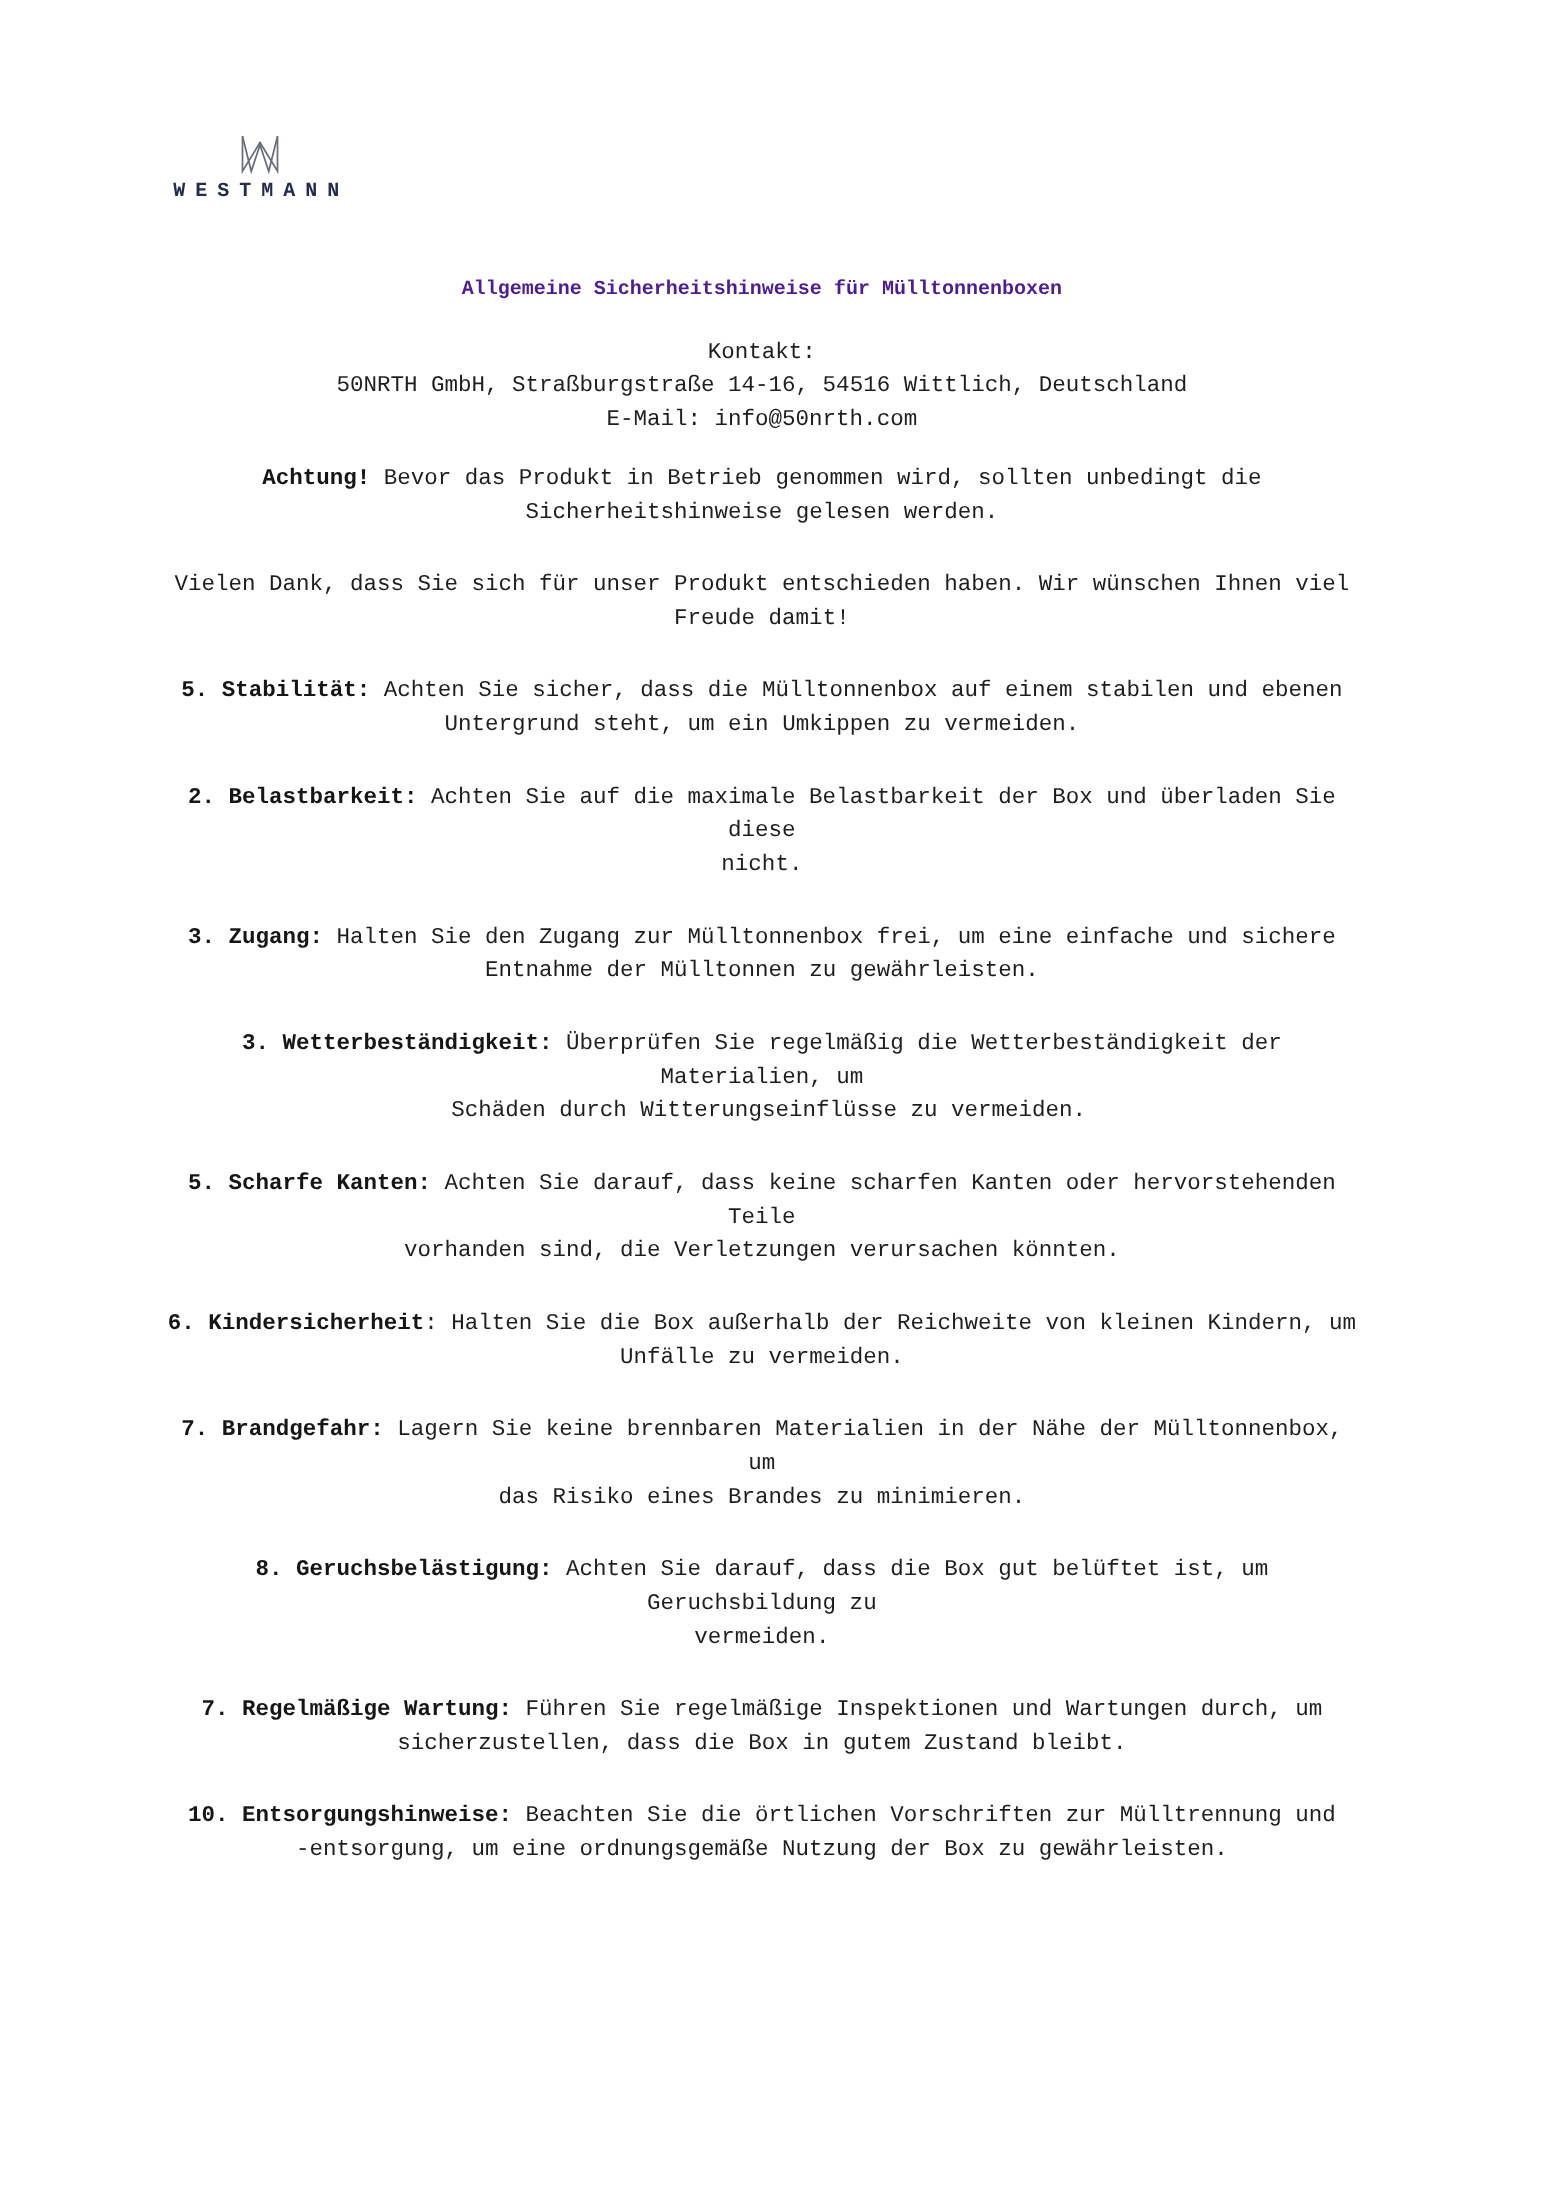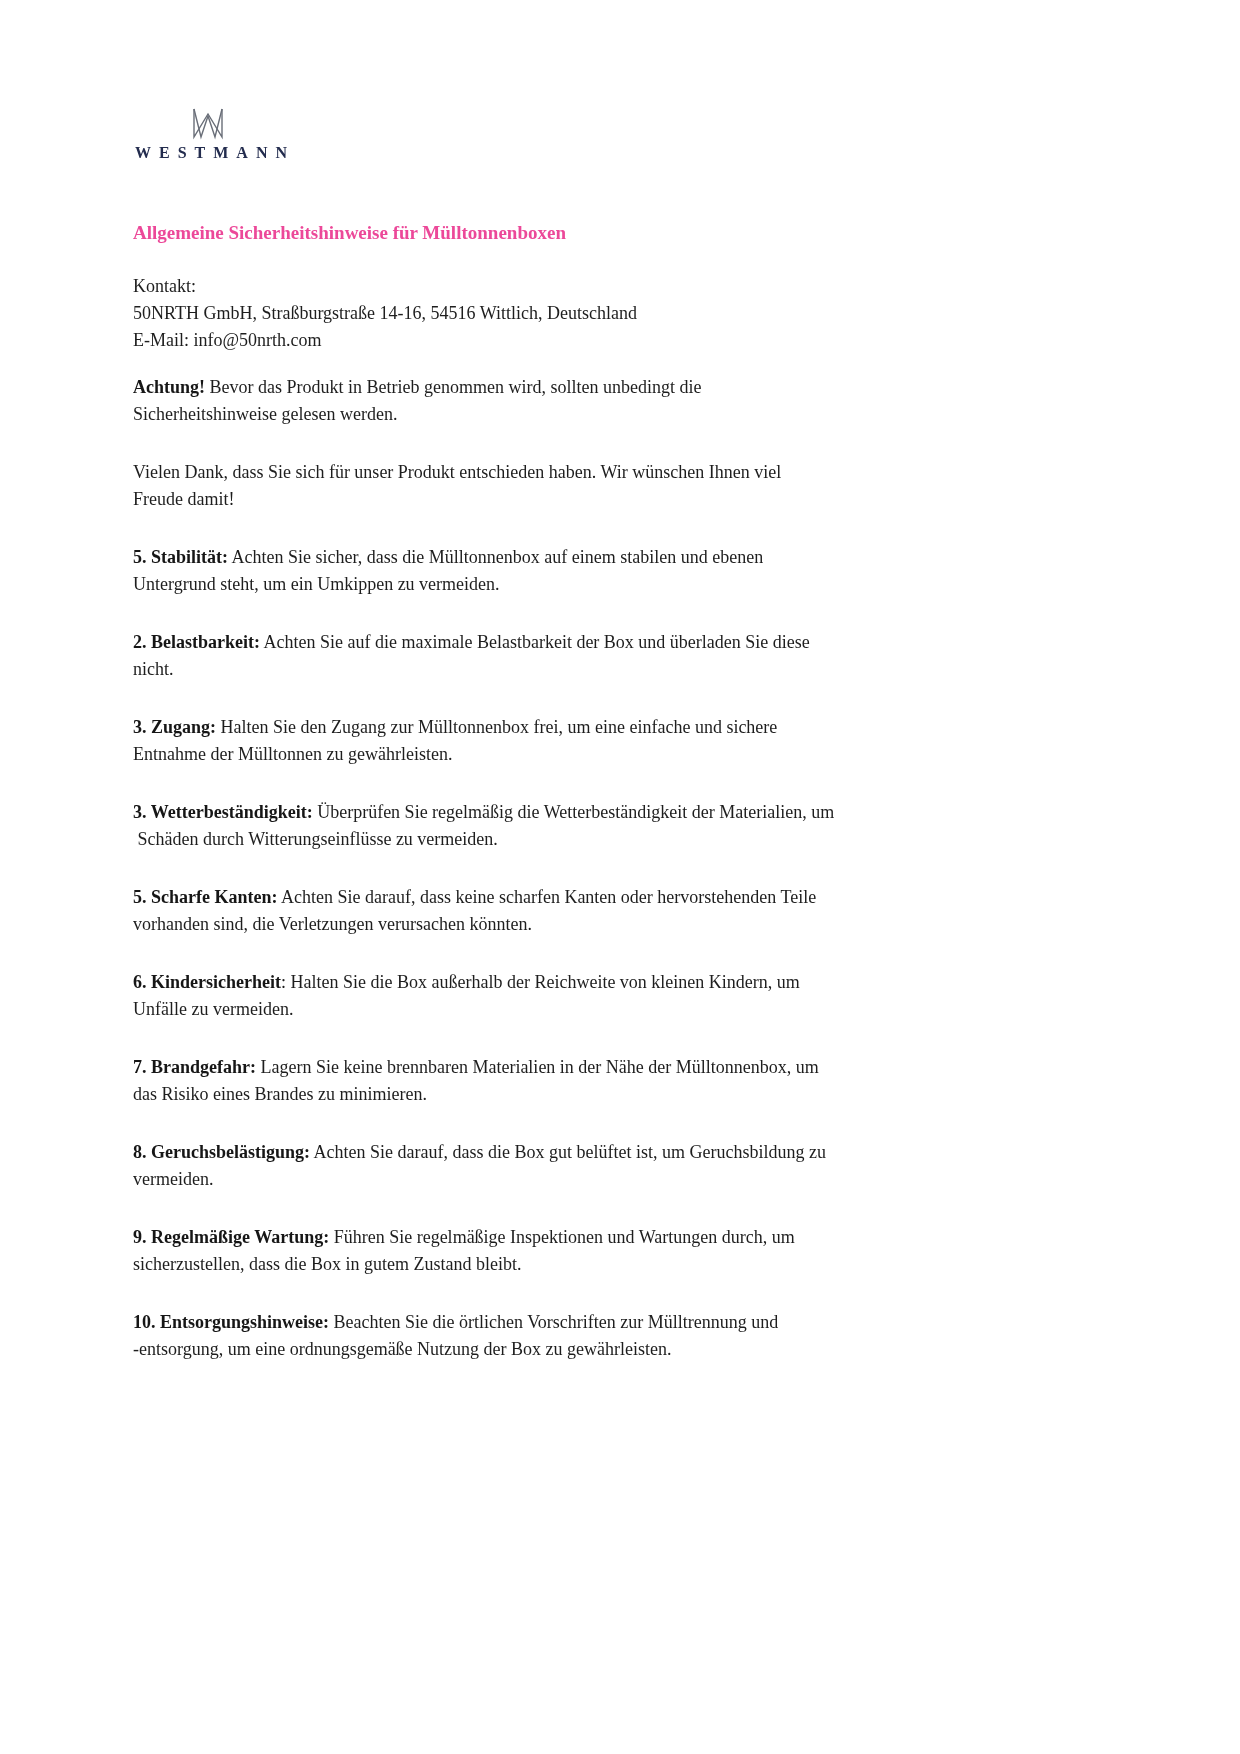--- a/index.html
+++ b/index.html
@@ -1,45 +1,46 @@
 <!DOCTYPE html>
 <html lang="de"><head>
 <meta charset="utf-8">
 <style>
   html, body { margin: 0; padding: 0; background: #ffffff; }
   .page {
     position: relative;
     width: 1196px;
     height: 1754px;
     background: #ffffff;
-    font-family: Liberation Serif, serif;
+    font-family: Liberation Mono, monospace;
     color: #1e1e1e;
     overflow: hidden;
     box-sizing: border-box;
+    text-align: center;
   }
   .content {
     box-sizing: border-box;
     padding: 106px 110px 0 133px;
   }
   
   .brand { width: 150px; margin-bottom: 60px; }
   .brand .monogram { display: block; margin: 0 auto 4px auto; }
   .brand .wordmark {
     font-weight: bold;
     font-size: 16px;
     letter-spacing: 8px;
     color: #232c4e;
     white-space: nowrap;
     text-indent: 2px;
   }
   
   h1.doc-title {
-    font-size: 19px;
+    font-size: 16px;
     font-weight: bold;
-    color: #ec4899;
+    color: #4c1d95;
     margin: 0 0 29px 0;
   }
   .contact { line-height: 27px; font-size: 18px; margin-bottom: 20px; }
   .contact div { white-space: pre; }
   p.para {
     font-size: 18px;
     line-height: 27px;
     margin: 0 0 31px 0;
     white-space: pre-wrap;
   }
@@ -90,20 +91,20 @@
 
     <p class="para"><strong>6. Kindersicherheit</strong><span>: Halten Sie die Box außerhalb der Reichweite von kleinen Kindern, um
 Unfälle zu vermeiden.</span></p>
 
     <p class="para"><strong>7. Brandgefahr:</strong><span> Lagern Sie keine brennbaren Materialien in der Nähe der Mülltonnenbox, um
 das Risiko eines Brandes zu minimieren.</span></p>
 
     <p class="para"><strong>8. Geruchsbelästigung:</strong><span> Achten Sie darauf, dass die Box gut belüftet ist, um Geruchsbildung zu
 vermeiden.</span></p>
 
-    <p class="para"><strong>9. Regelmäßige Wartung:</strong><span> Führen Sie regelmäßige Inspektionen und Wartungen durch, um
+    <p class="para"><strong>7. Regelmäßige Wartung:</strong><span> Führen Sie regelmäßige Inspektionen und Wartungen durch, um
 sicherzustellen, dass die Box in gutem Zustand bleibt.</span></p>
 
     <p class="para"><strong>10. Entsorgungshinweise:</strong><span> Beachten Sie die örtlichen Vorschriften zur Mülltrennung und
 -entsorgung, um eine ordnungsgemäße Nutzung der Box zu gewährleisten.</span></p>
 
   </div>
 </div>
 
 </body></html>

